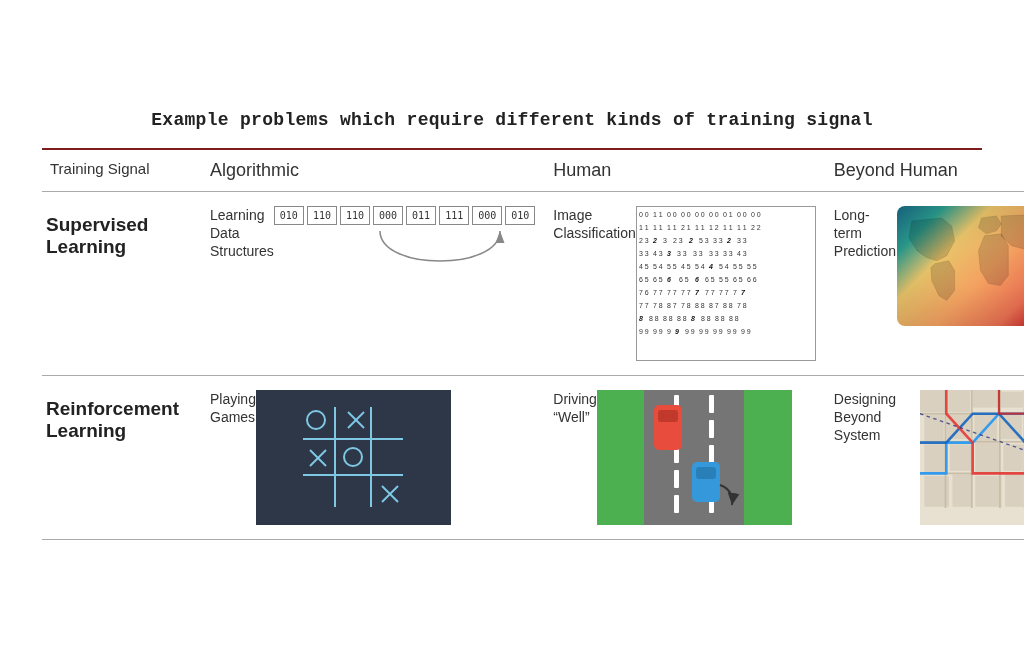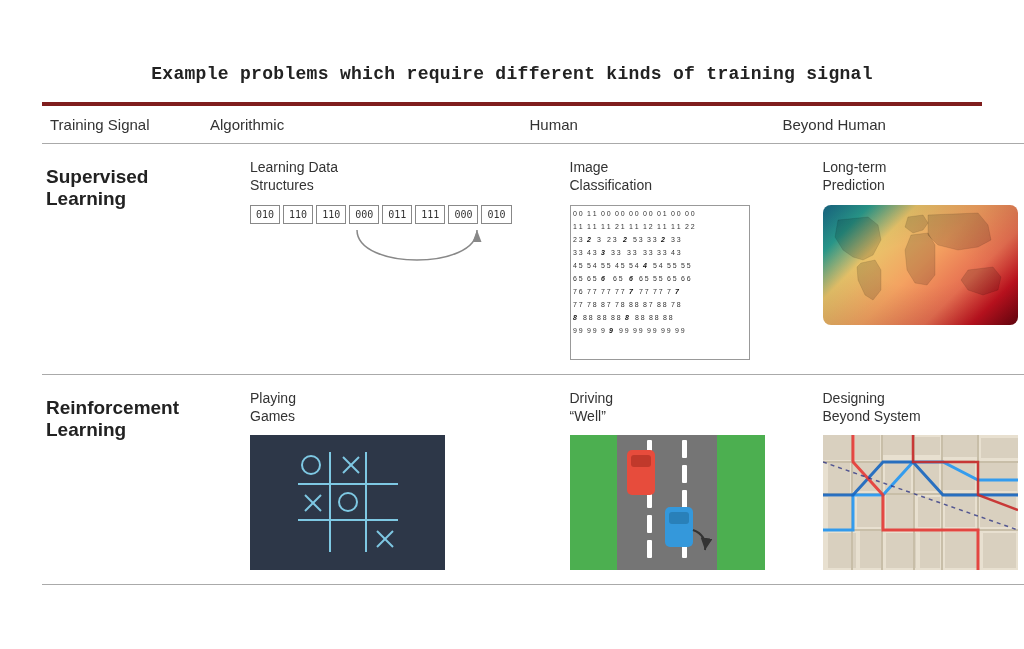--- a/index.html
+++ b/index.html
@@ -22,25 +22,25 @@
       font-size: 18px;
       font-weight: 700;
       color: #222;
       margin-bottom: 18px;
       font-family: Liberation Mono, monospace;
       letter-spacing: 0.3px;
     }
     .grid {
       display: grid;
       grid-template-columns: 160px 1fr 1fr 1fr;
-      border-top: 4px solid #7f1d1d;
+      border-top: 2px solid #7f1d1d;
     }
     .header-cell {
       padding: 10px 10px 10px 8px;
-      font-size: 15px;
+      font-size: 18px;
       color: #333;
       font-weight: 400;
       border-bottom: 1.5px solid #aaa;
     }
     .header-cell.col-label {
       font-size: 15px;
       color: #333;
     }
     .row-label {
       padding: 18px 8px 18px 4px;
@@ -167,22 +167,21 @@
       position: relative;
       background: #e8e0d0;
     }
     .transit-map-svg {
       position: absolute;
       inset: 0;
     }
 
     .cell-inner {
       display: flex;
-      flex-direction: column;
-      margin-left: 40px;
+      flex-direction: row;
     }
   </style>
 </head>
 <body>
 
 <div class="container">
   <h1 class="main-title">Example problems which require different kinds of training signal</h1>
 
   <div class="grid">
 

